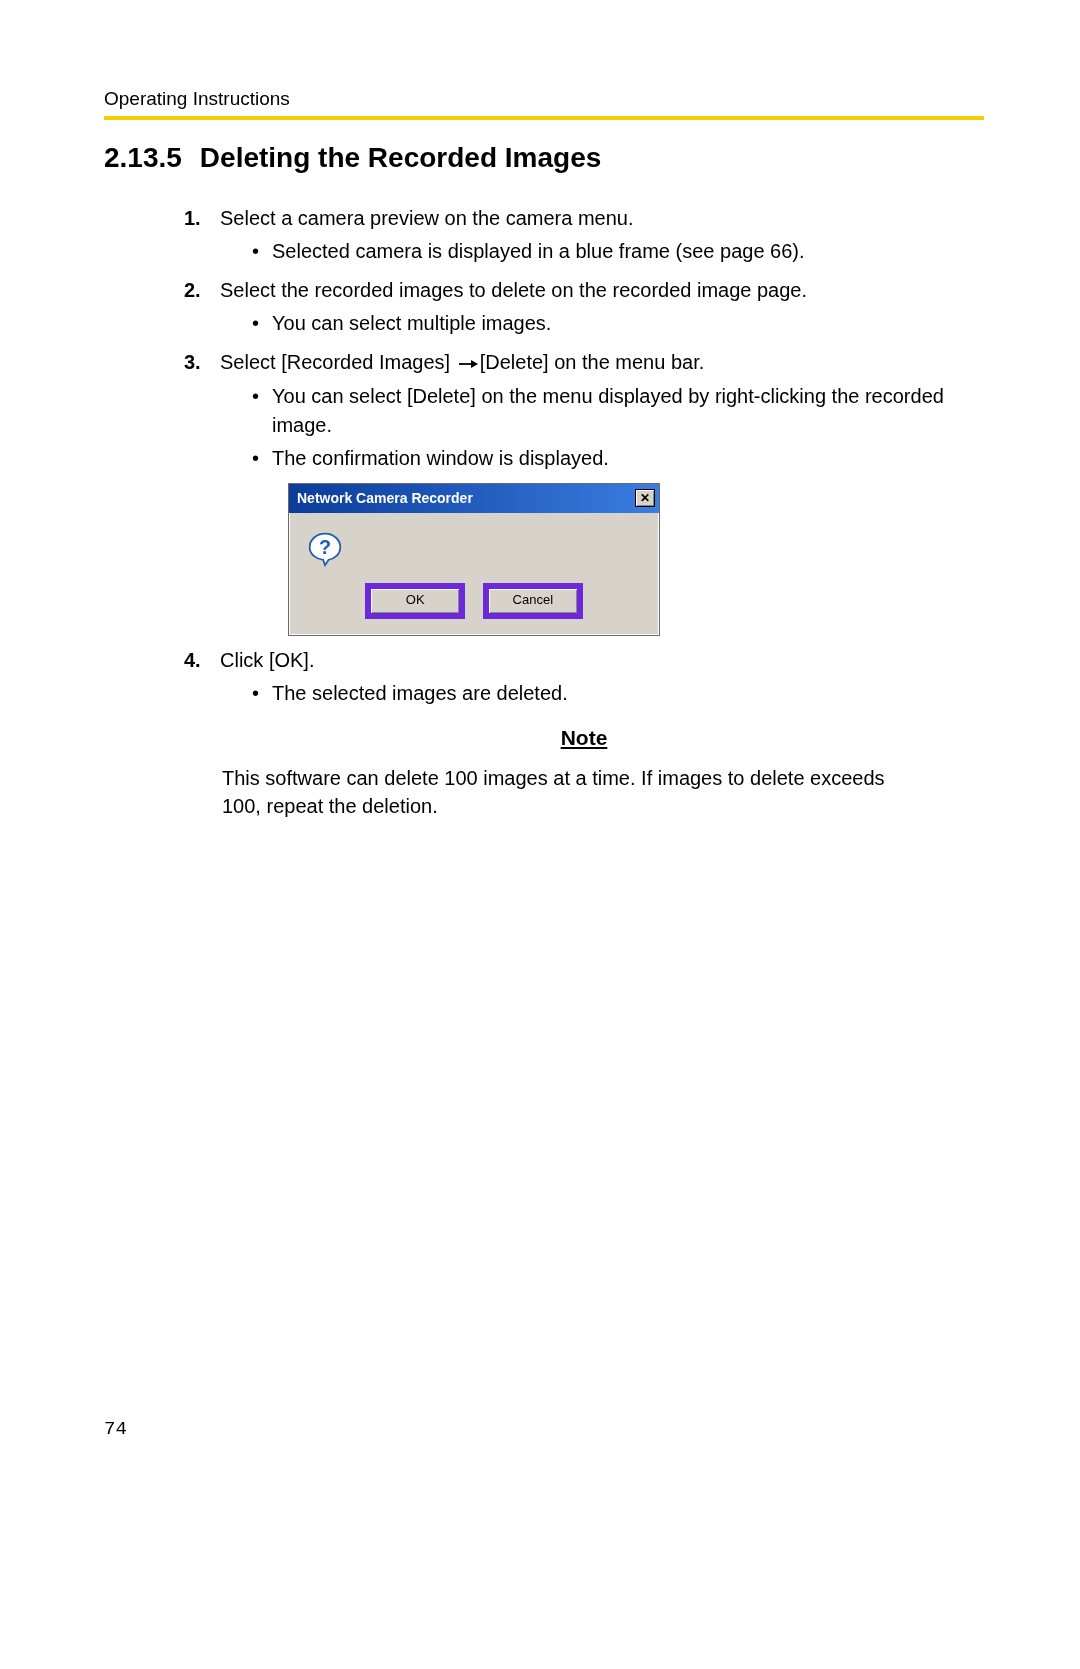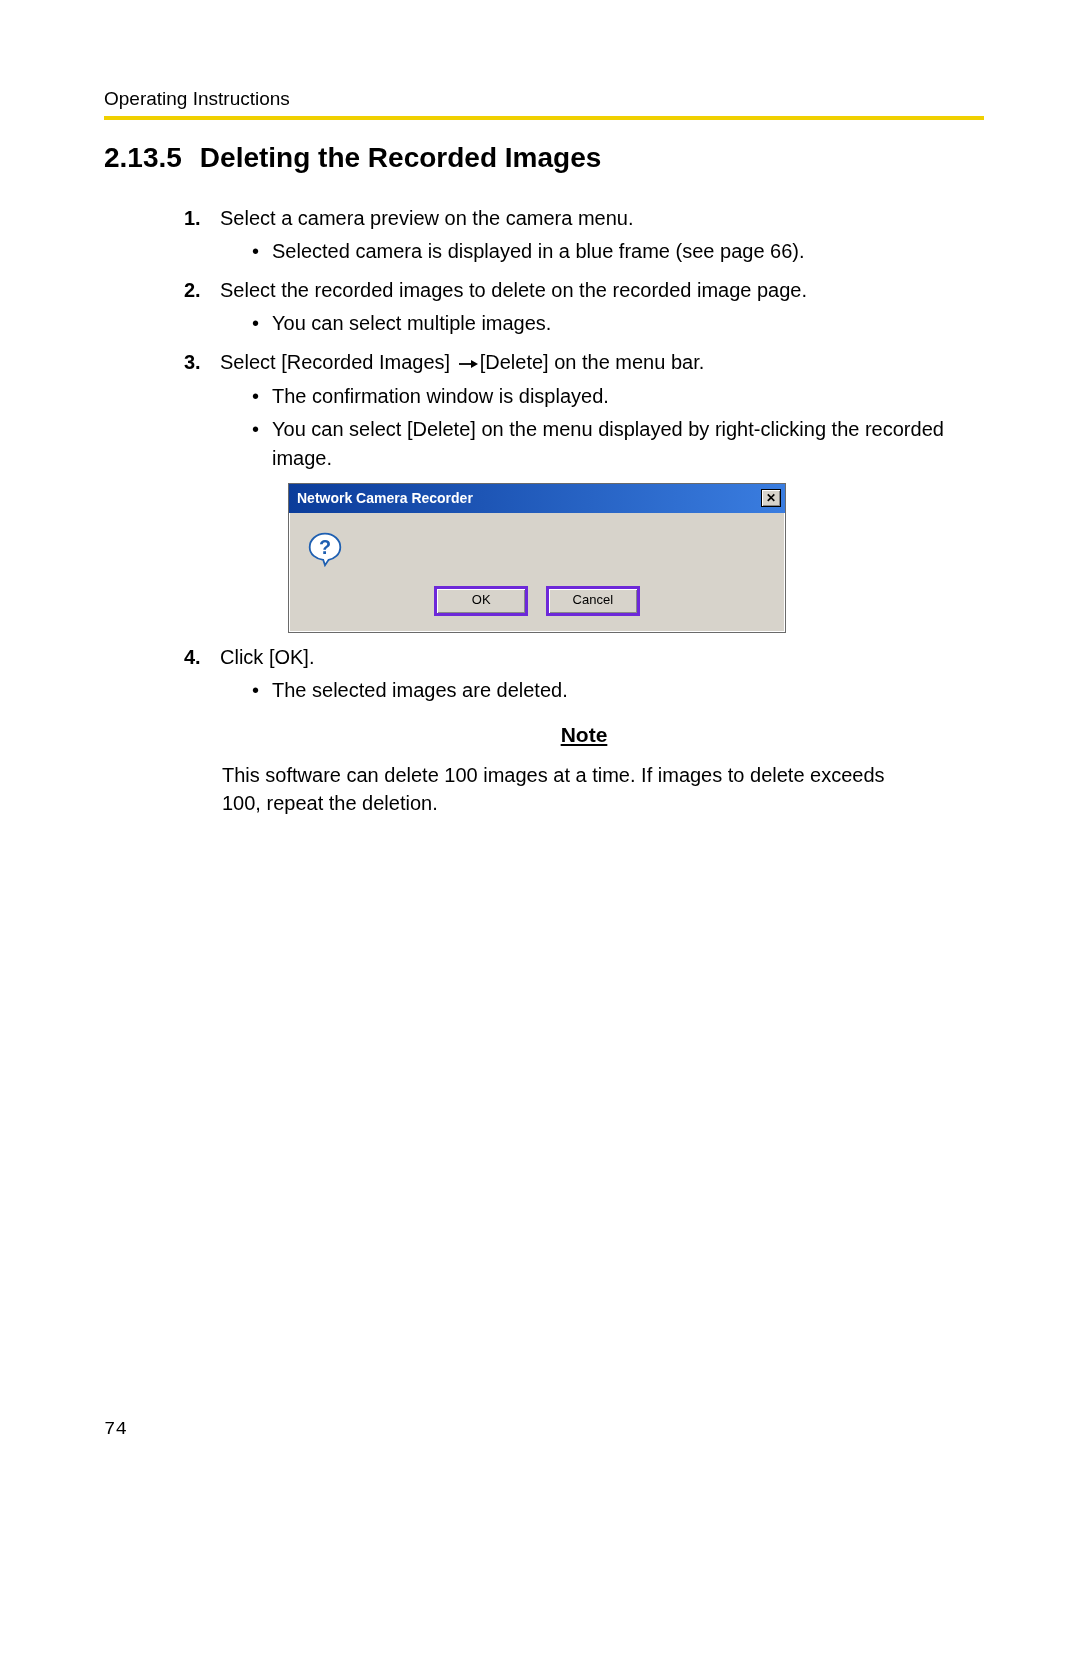--- a/index.html
+++ b/index.html
@@ -66,21 +66,21 @@
     left: 0;
   }
   .arrow {
     display: inline-block;
     vertical-align: middle;
     margin: 0 2px;
   }
   
   .dialog-wrap {
     margin: 8px 0 8px 68px;
-    width: 498px;
+    width: 372px;
   }
   .dialog {
     border: 1px solid #6a6a6a;
     background: #d7d3cb;
     box-shadow: 0 0 0 1px #fff inset;
   }
   .titlebar {
     background: linear-gradient(to right, #0b3c9a, #3a7de0);
     color: #fff;
     font-family: Tahoma, Arial, sans-serif;
@@ -135,21 +135,21 @@
   .dialog-buttons {
     text-align: center;
     padding: 6px 0 16px 0;
   }
   .dlg-btn {
     display: inline-block;
     width: 88px;
     height: 24px;
     line-height: 22px;
     background: #d7d3cb;
-    border: 3px solid #6d28d9;
+    border: 6px solid #6d28d9;
     box-shadow: 1px 1px 0 #fff inset, -1px -1px 0 #888 inset;
     font-family: Tahoma, Arial, sans-serif;
     font-size: 13px;
     margin: 0 6px;
     text-align: center;
   }
   .note-label {
     font-size: 21px;
     font-weight: bold;
     text-decoration: underline;
@@ -205,22 +205,22 @@
       <span>
         <span>Select [Recorded Images]</span>
         <span class="arrow">
           <svg width="20" height="12" viewBox="0 0 20 12">
               <line x1="1" y1="6" x2="14" y2="6" stroke="#000" stroke-width="1.8"></line>
               <polygon points="13,2 20,6 13,10" fill="#000"></polygon>
             </svg>
         </span><span>[Delete] on the menu bar.</span>
       </span>
       <ul class="sub">
+        <li>You can select [Delete] on the menu displayed by right-clicking the recorded image.</li>
         <li>The confirmation window is displayed.</li>
-        <li>You can select [Delete] on the menu displayed by right-clicking the recorded image.</li>
       </ul>
 
       <div class="dialog-wrap">
         <div class="dialog">
           <div class="titlebar">
             <span>Network Camera Recorder</span>
             <span class="close-btn">
               <span>✕</span>
             </span>
           </div>

